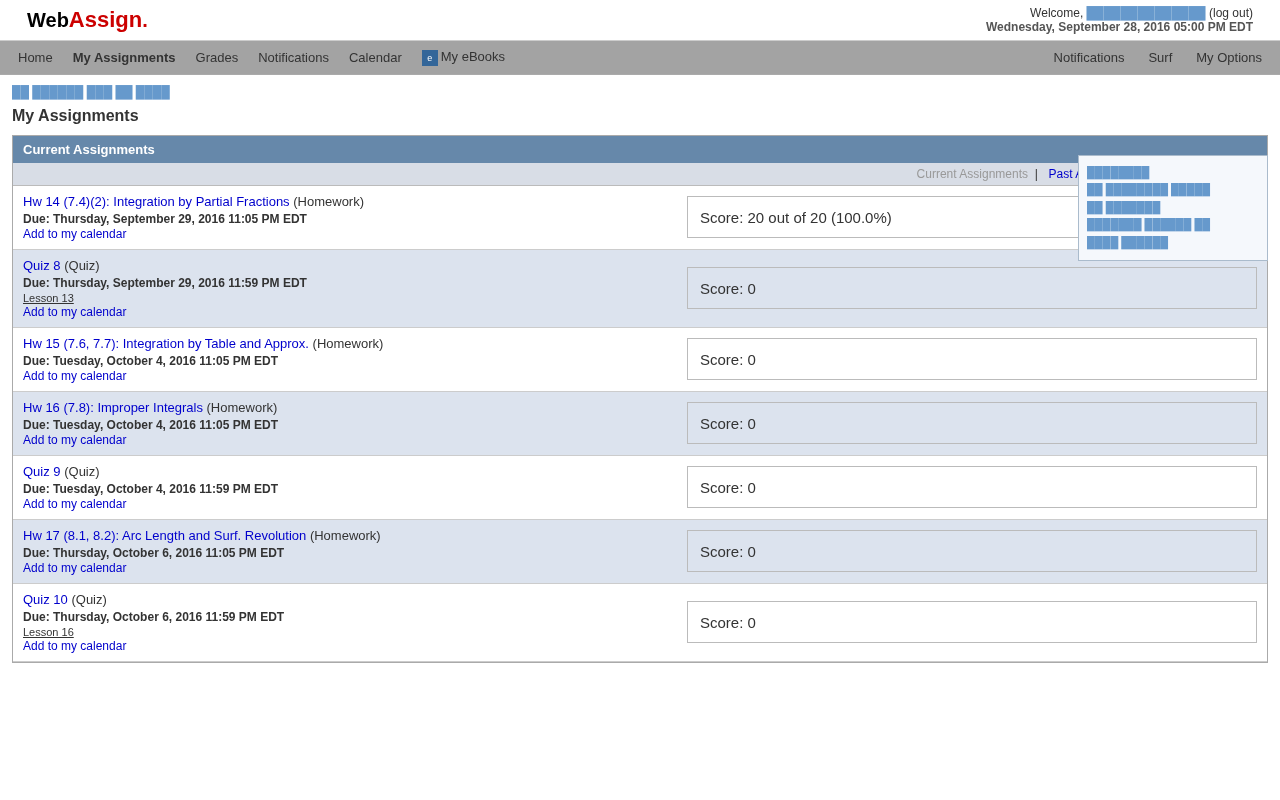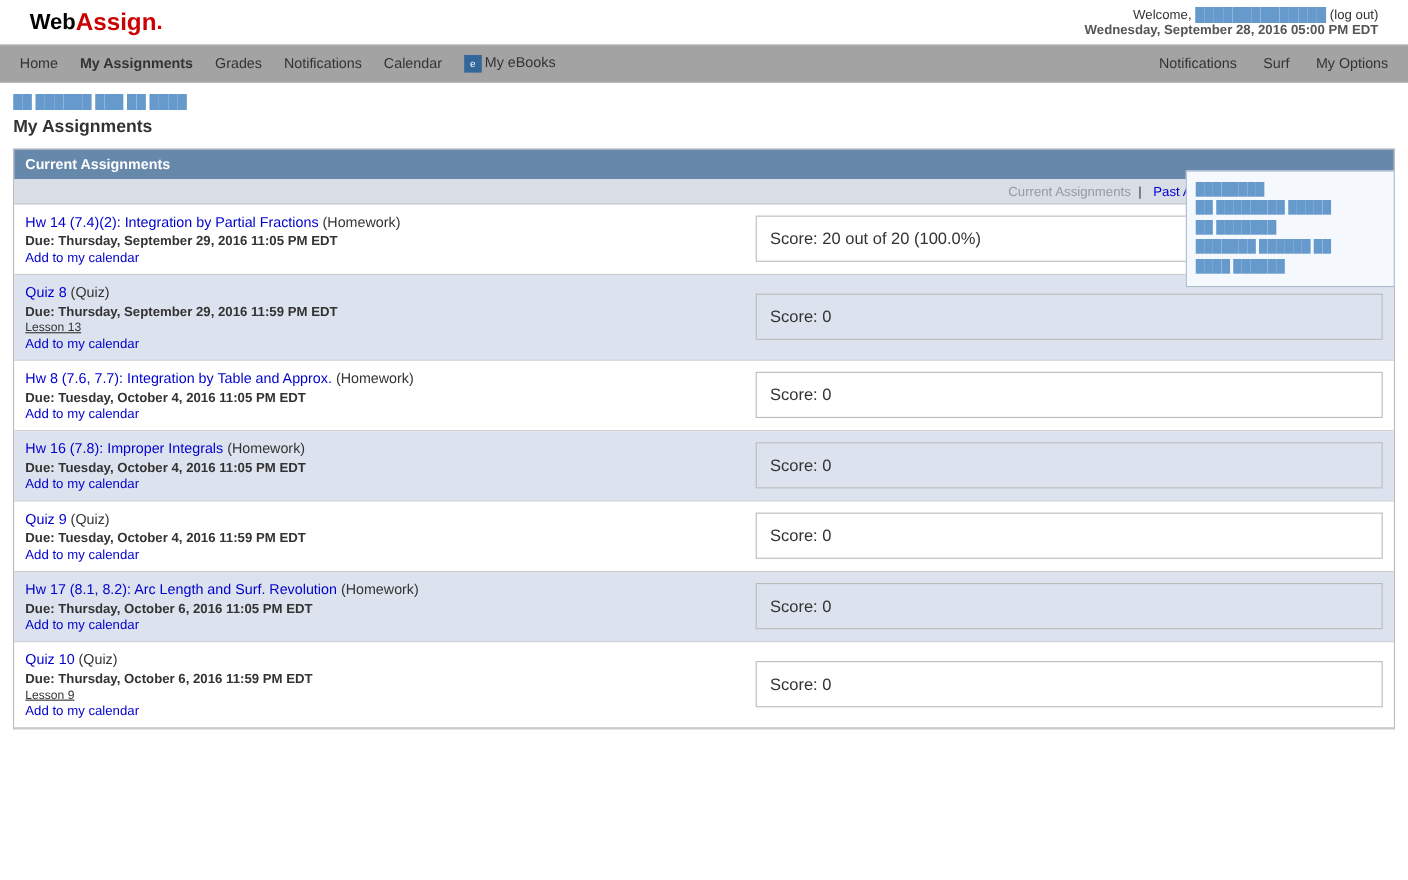--- a/index.html
+++ b/index.html
@@ -262,21 +262,21 @@
         <a>Add to my calendar</a>
       </div>
     </div>
     <div class="assignment-right">
       <div class="score-box">Score: 0</div>
     </div>
   </div>
           <div class="assignment-row normal">
     <div class="assignment-left">
       <div class="assignment-name">
-        <a>Hw 8 (7.6, 7.7): Integration by Table and Approx.</a>
+        <a>Hw 15 (7.6, 7.7): Integration by Table and Approx.</a>
         <span class="type"> (Homework)</span>
       </div>
       <div class="assignment-due">Due: Tuesday, October 4, 2016  11:05 PM EDT</div>
 
       <div class="assignment-calendar">
         <a>Add to my calendar</a>
       </div>
     </div>
     <div class="assignment-right">
       <div class="score-box">Score: 0</div>
@@ -329,21 +329,21 @@
       <div class="score-box">Score: 0</div>
     </div>
   </div>
           <div class="assignment-row normal">
     <div class="assignment-left">
       <div class="assignment-name">
         <a>Quiz 10</a>
         <span class="type"> (Quiz)</span>
       </div>
       <div class="assignment-due">Due: Thursday, October 6, 2016  11:59 PM EDT</div>
-      <div class="assignment-extra">Lesson 9</div>
+      <div class="assignment-extra">Lesson 16</div>
       <div class="assignment-calendar">
         <a>Add to my calendar</a>
       </div>
     </div>
     <div class="assignment-right">
       <div class="score-box">Score: 0</div>
     </div>
   </div>
         </div>
     </div>

